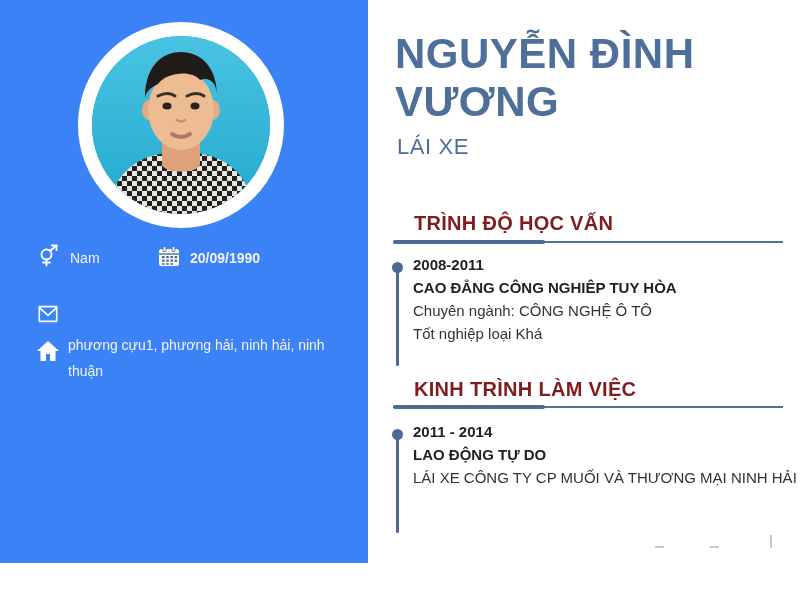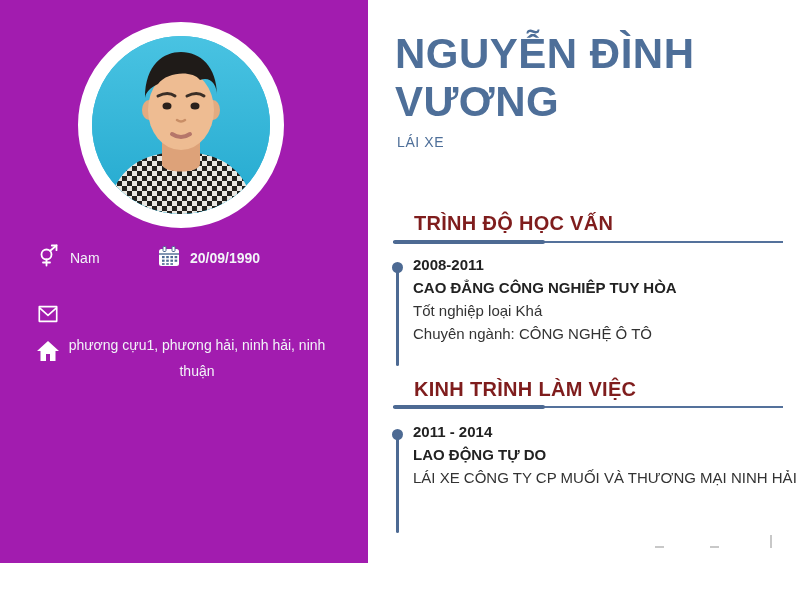--- a/index.html
+++ b/index.html
@@ -2,36 +2,36 @@
 <html><head>
 <meta charset="utf-8">
 <style>
   * { margin:0; padding:0; box-sizing:border-box; }
   body { background:#e9e9e9; }
   .page {
     position:relative; width:800px; height:600px; background:#ffffff;
     font-family:"Liberation Sans", sans-serif; overflow:hidden;
   }
   
-  .sidebar { position:absolute; left:0; top:0; width:368px; height:563px; background:#a21caf;text-align:center; }
+  .sidebar { position:absolute; left:0; top:0; width:368px; height:563px; background:#3b82f6; }
   .photo-ring {
     position:absolute; left:78px; top:22px; width:206px; height:206px;
     border:14px solid #ffffff; border-radius:50%; overflow:hidden; background:#2fb4d8;
   }
   .photo-ring svg { display:block; width:178px; height:178px; }
   .side-icon { position:absolute; width:24px; height:24px; }
   .side-icon svg { display:block; width:100%; height:100%; }
   .side-text { position:absolute; color:#f2f4f8; font-size:14px; }
   .address { width:258px; line-height:26px; }
   
   .name {
     position:absolute; left:395px; top:30px; width:335px;
     font-size:42px; font-weight:bold; color:#4e6f99; line-height:48px; letter-spacing:0.5px;
   }
-  .job-title { position:absolute; left:397px; top:134px; font-size:14px; color:#4e6f99; letter-spacing:0.6px; }
+  .job-title { position:absolute; left:397px; top:134px; font-size:22px; color:#4e6f99; letter-spacing:0.6px; }
   .section-title { position:absolute; left:414px; font-size:20px; font-weight:bold; color:#7f1d1d; letter-spacing:0.3px; }
   .rule { position:absolute; left:393px; width:390px; height:4px; }
   .rule .thin  { position:absolute; left:0; top:1px; width:100%; height:2px; background:#54719b; }
   .rule .thick { position:absolute; left:0; top:0; width:152px; height:4px; background:#4d6a93; border-radius:2px; }
   .tl-dot  { position:absolute; left:392px; width:11px; height:11px; border-radius:50%; background:#4d6a93; }
   .tl-line { position:absolute; left:396px; width:3px; background:#4d6a93; border-radius:2px; }
   .entry { position:absolute; left:413px; width:375px; font-size:15px; color:#333333; }
   .entry div { line-height:23px; white-space:nowrap; }
   .entry .b { font-weight:bold; color:#222222; }
   .address, .entry .wrap { white-space:normal; }
@@ -130,22 +130,22 @@
   <h2 class="section-title" style="top:212px;">TRÌNH ĐỘ HỌC VẤN</h2>
   <div class="rule" style="top:240px;">
     <span class="thin"></span>
       <span class="thick"></span>
   </div>
   <span class="tl-dot" style="top:262px;"></span>
   <span class="tl-line" style="top:270px; height:96px;"></span>
   <div class="entry" style="top:253px;">
     <div class="b">2008-2011</div>
     <div class="b">CAO ĐẲNG CÔNG NGHIÊP TUY HÒA</div>
+    <div>Chuyên ngành: CÔNG NGHỆ Ô TÔ</div>
     <div>Tốt nghiệp loại Khá</div>
-    <div>Chuyên ngành: CÔNG NGHỆ Ô TÔ</div>
   </div>
 
   <h2 class="section-title" style="top:378px;">KINH TRÌNH LÀM VIỆC</h2>
   <div class="rule" style="top:405px;">
     <span class="thin"></span>
       <span class="thick"></span>
   </div>
   <span class="tl-dot" style="top:429px;"></span>
   <span class="tl-line" style="top:437px; height:96px;"></span>
   <div class="entry" style="top:420px;">

